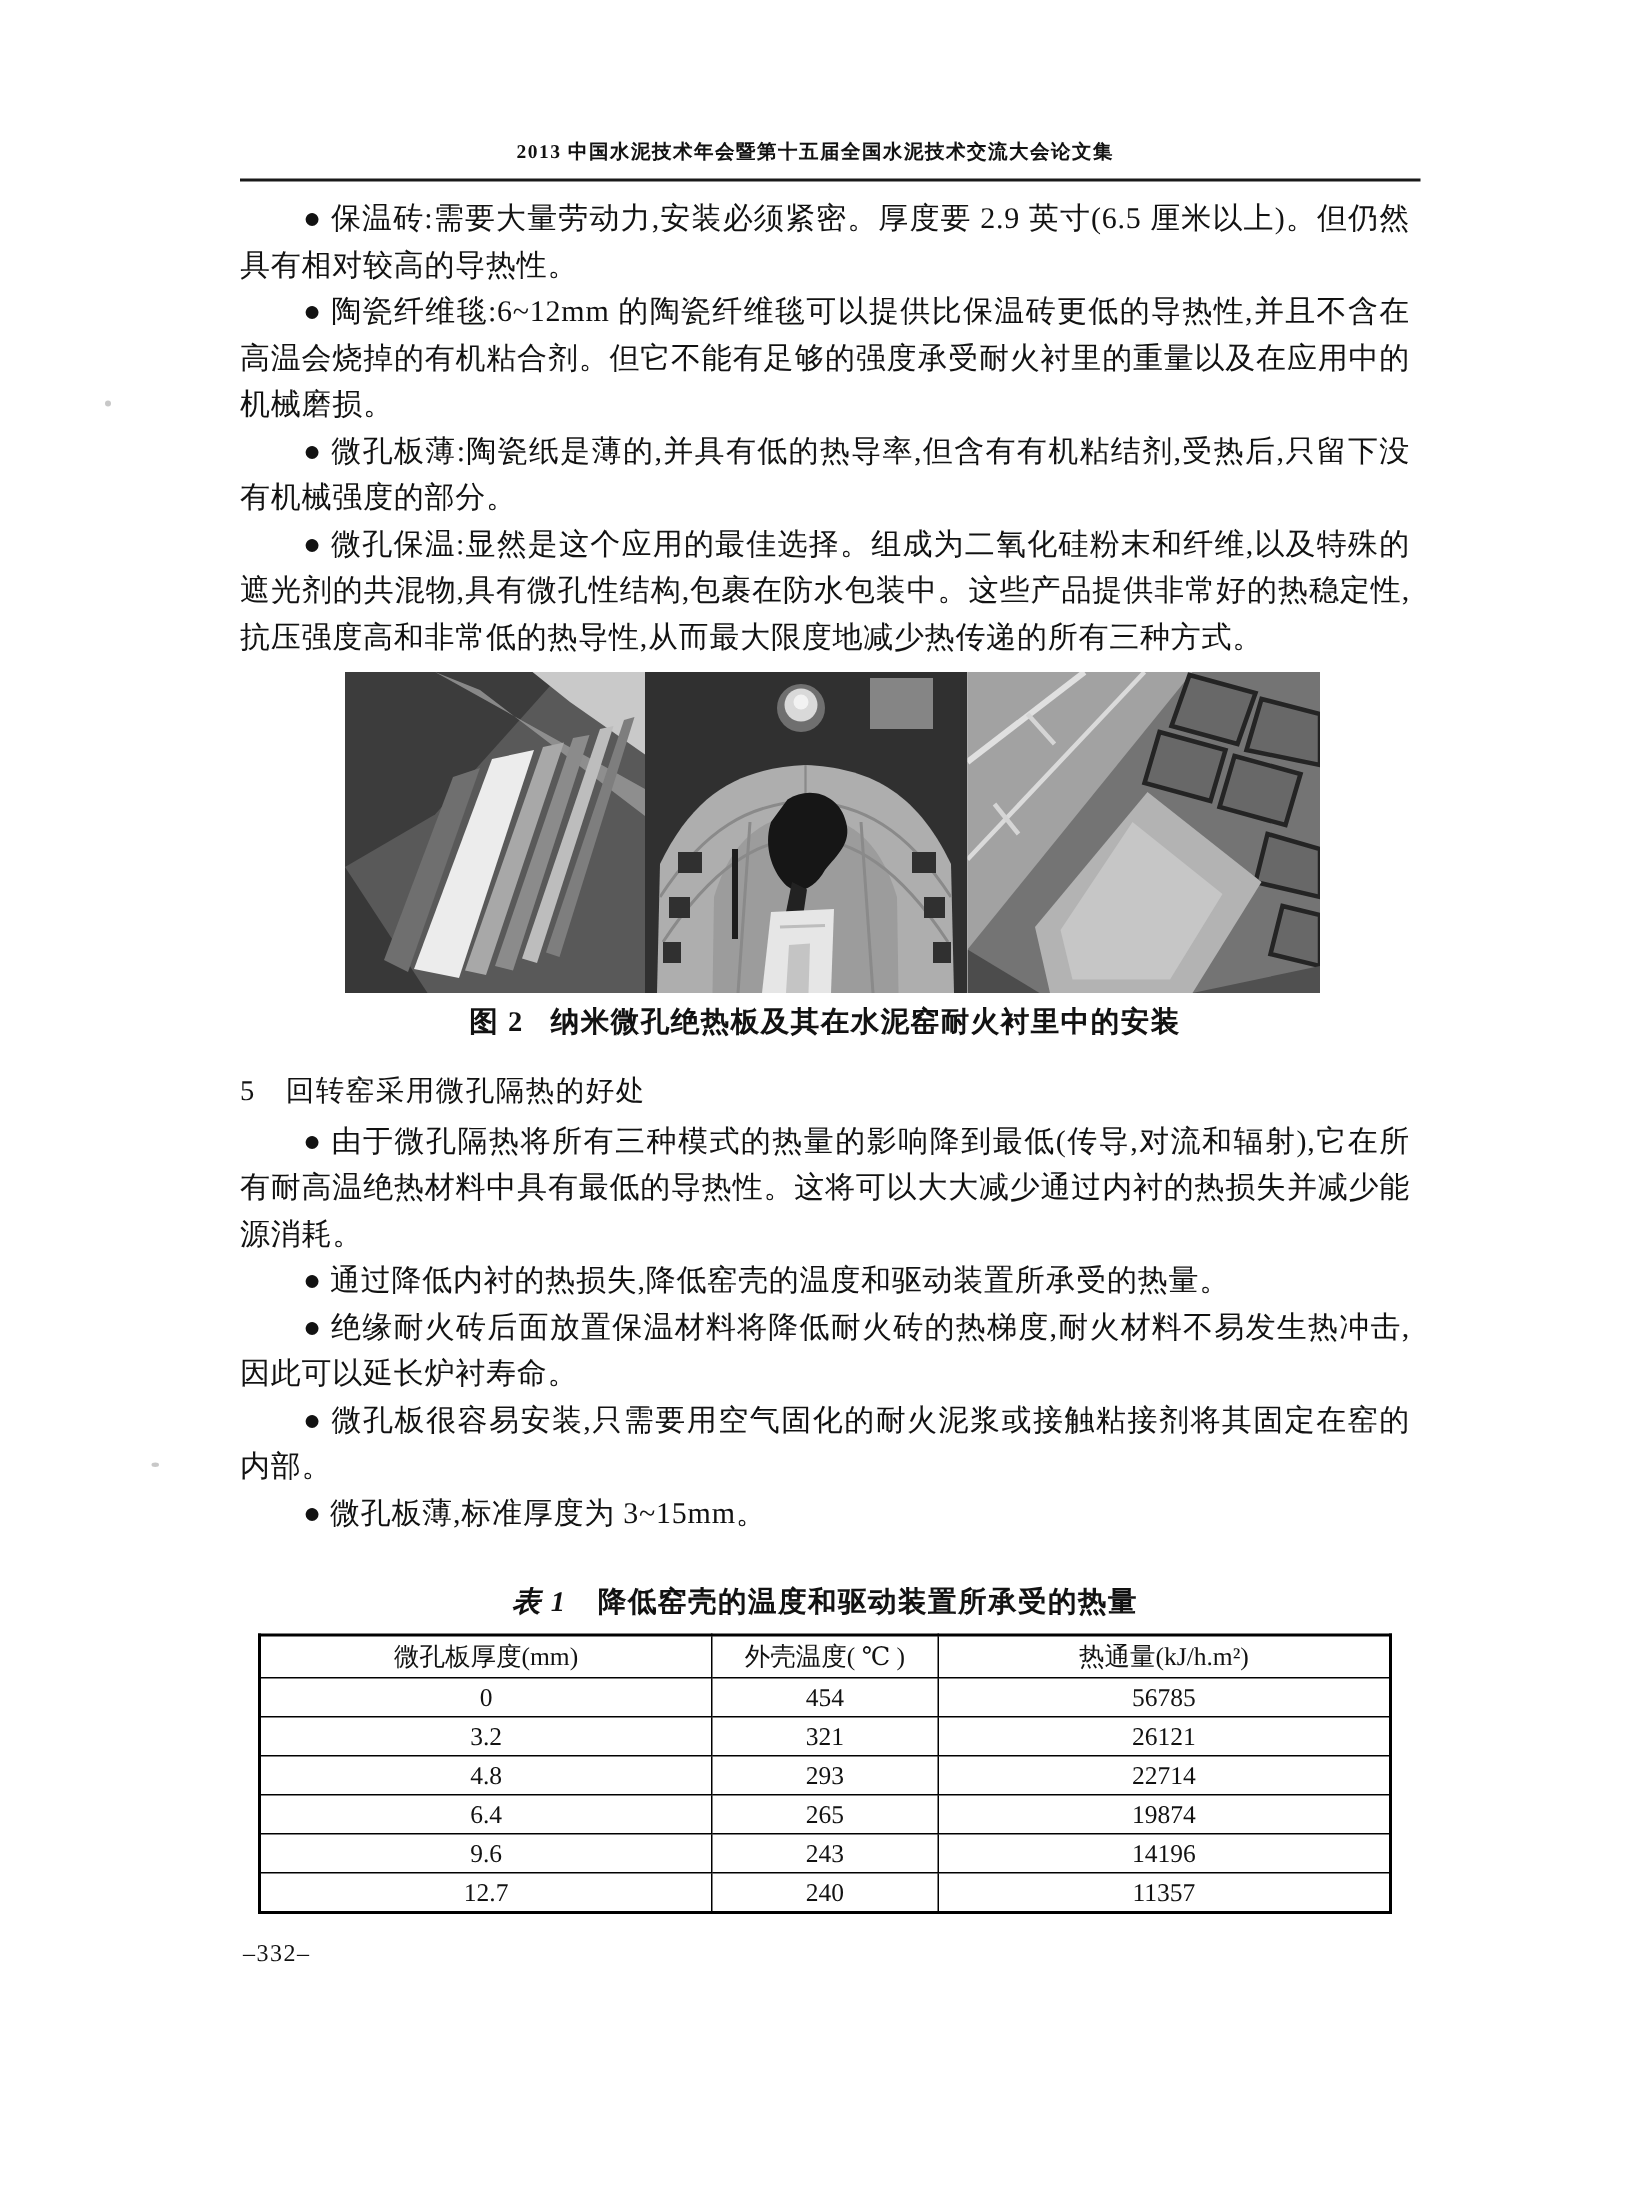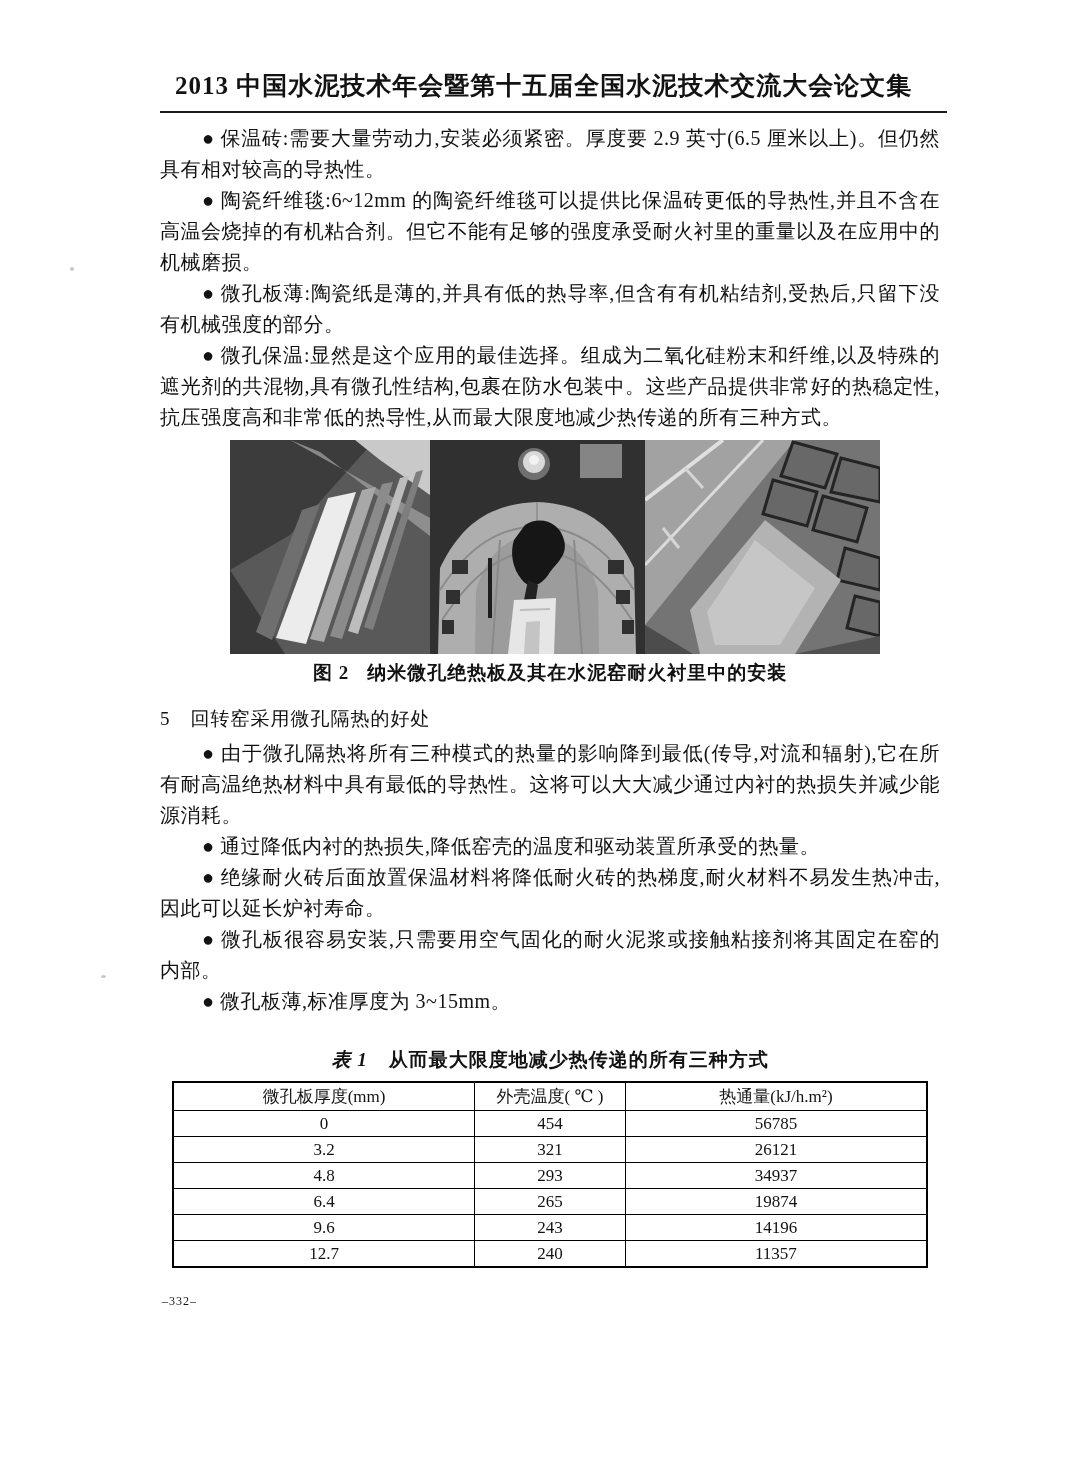--- a/index.html
+++ b/index.html
@@ -5,23 +5,23 @@
   html,body{margin:0;padding:0;background:#ffffff;}
   .page{
     position:relative;
     width:1087px;height:1462px;
     background:#ffffff;
     color:#121212;
     font-family:"Liberation Serif","DejaVu Serif",serif;
     overflow:hidden;
   }
   .header-title{
-    padding-top:69px;
-    text-align:center;
-    font-size:25px;
+    padding-top:92px;
+    text-align:center;
+    font-size:13px;
     font-weight:600;
     letter-spacing:1px;
   }
   .header-rule{
     height:2px;
     background:#1a1a1a;
     margin:9px 140px 0 160px;
   }
   .content{
     margin:0 147px 0 160px;
@@ -80,21 +80,21 @@
     font-weight:normal;
     padding:0;
     height:25px;
     line-height:25px;
   }
   table.data th{height:27px;line-height:27px;}
   col.c1{width:40%;} col.c2{width:20%;} col.c3{width:40%;}
   .page-number{
     position:absolute;
     left:162px;top:1294px;
-    font-size:12px;
+    font-size:16px;
     letter-spacing:1px;
   }
   .artifact{position:absolute;border-radius:50%;background:#9a9a9a;opacity:.55;}
   .dot-a{left:70px;top:267px;width:4px;height:4px;}
   .dot-b{left:101px;top:975px;width:5px;height:3px;}
 </style>
 </head>
 <body>
 
 <div class="page">
@@ -184,21 +184,21 @@
       <span class="num">5</span><span>回转窑采用微孔隔热的好处</span>
     </h2>
 
     <p class="para">● 由于微孔隔热将所有三种模式的热量的影响降到最低(传导,对流和辐射),它在所有耐高温绝热材料中具有最低的导热性。这将可以大大减少通过内衬的热损失并减少能源消耗。</p>
     <p class="para">● 通过降低内衬的热损失,降低窑壳的温度和驱动装置所承受的热量。</p>
     <p class="para">● 绝缘耐火砖后面放置保温材料将降低耐火砖的热梯度,耐火材料不易发生热冲击,因此可以延长炉衬寿命。</p>
     <p class="para">● 微孔板很容易安装,只需要用空气固化的耐火泥浆或接触粘接剂将其固定在窑的内部。</p>
     <p class="para">● 微孔板薄,标准厚度为 3~15mm。</p>
 
     <div class="table-title">
-      <span class="lbl">表 1</span><span>从而最大限度地减少热传递的所有三种方式</span>
+      <span class="lbl">表 1</span><span>降低窑壳的温度和驱动装置所承受的热量</span>
     </div>
 
     <table class="data">
       <colgroup>
           <col class="c1">
           <col class="c2">
           <col class="c3">
         </colgroup>
       <thead>
         <tr>
@@ -214,21 +214,21 @@
           <td>56785</td>
         </tr>
         <tr>
           <td>3.2</td>
           <td>321</td>
           <td>26121</td>
         </tr>
         <tr>
           <td>4.8</td>
           <td>293</td>
-          <td>34937</td>
+          <td>22714</td>
         </tr>
         <tr>
           <td>6.4</td>
           <td>265</td>
           <td>19874</td>
         </tr>
         <tr>
           <td>9.6</td>
           <td>243</td>
           <td>14196</td>

